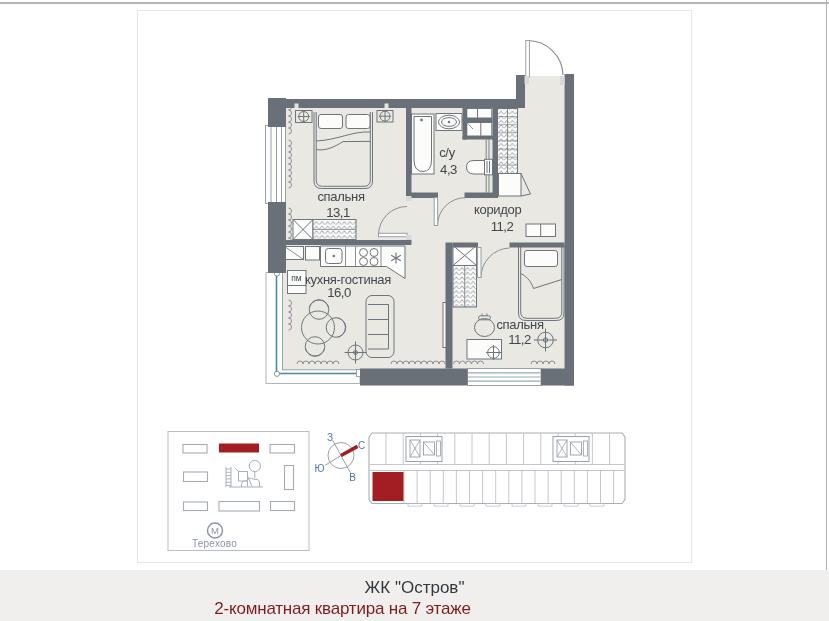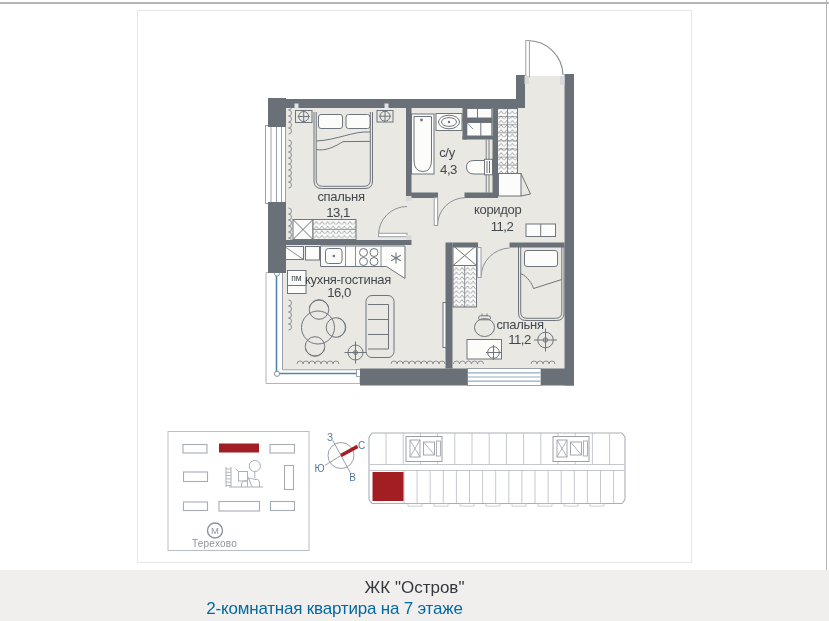--- a/index.html
+++ b/index.html
@@ -12,21 +12,21 @@
 <div style="position:absolute;left:0;top:2px;width:829px;height:2px;background:#b5b5b5;"></div>
 
 <div style="position:absolute;left:825.5px;top:0;width:1.5px;height:621px;background:#b5b5b5;"></div>
 
 <div style="position:absolute;left:137px;top:10px;width:553px;height:551px;background:#fff;border:1px solid #e7e7e7;"></div>
 
 <div style="position:absolute;left:0;top:570px;width:829px;height:51px;background:#f0efee;"></div>
 
 <div style="position:absolute;left:0;top:578px;width:829px;text-align:center;font-size:17px;color:#33383d;">ЖК "Остров"</div>
 
-<div style="position:absolute;left:0;top:599px;width:669px;text-align:center;font-size:17px;letter-spacing:-0.2px;color:#0369a1;">2-комнатная квартира на 7 этаже</div>
+<div style="position:absolute;left:8px;top:599px;width:669px;text-align:center;font-size:17px;letter-spacing:-0.2px;color:#7f1d1d;">2-комнатная квартира на 7 этаже</div>
 <svg width="829" height="621" viewBox="0 0 829 621" style="position:absolute;left:0;top:0">
 <defs>
 <pattern id="hz" width="5.6" height="4.6" patternUnits="userSpaceOnUse">
 <path d="M0.3,3.9 L2.8,0.7 L5.3,3.9" fill="none" stroke="#80868d" stroke-width="0.75"></path>
 </pattern>
 </defs>
 
 <g>
         <path d="M286,108 L525,108 L525,76 L564.5,76 L564.5,369.5 L282.5,369.5 L282.5,273 L286,273 Z" fill="#e9e8e2"></path>
       </g>

